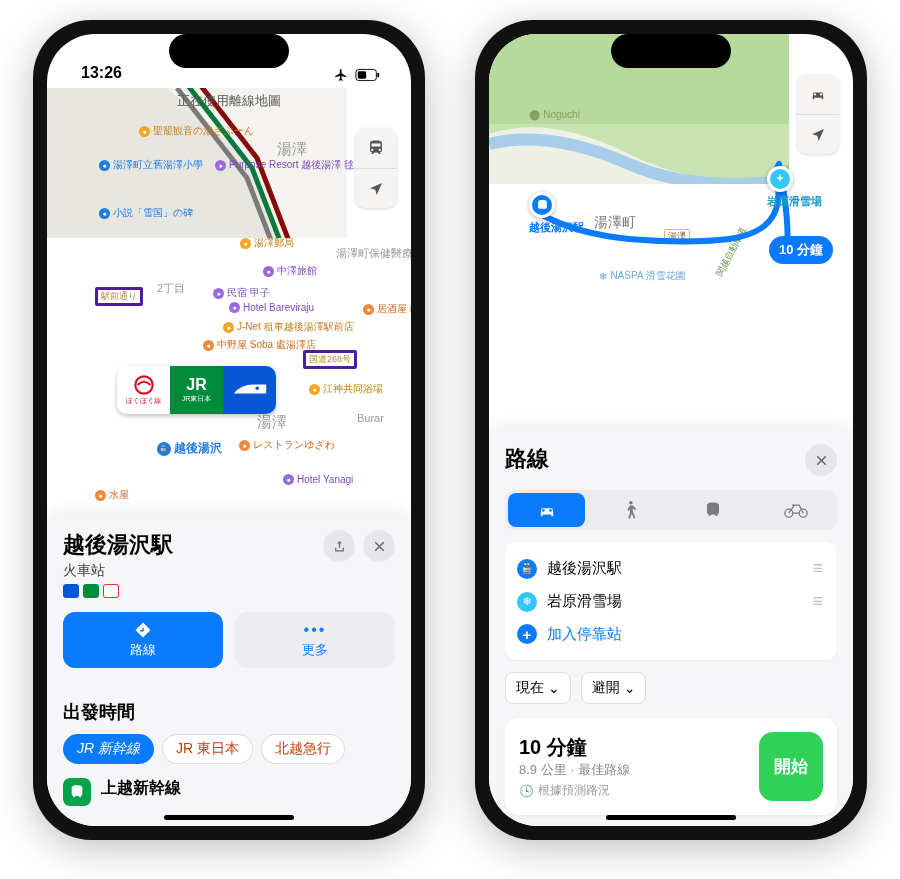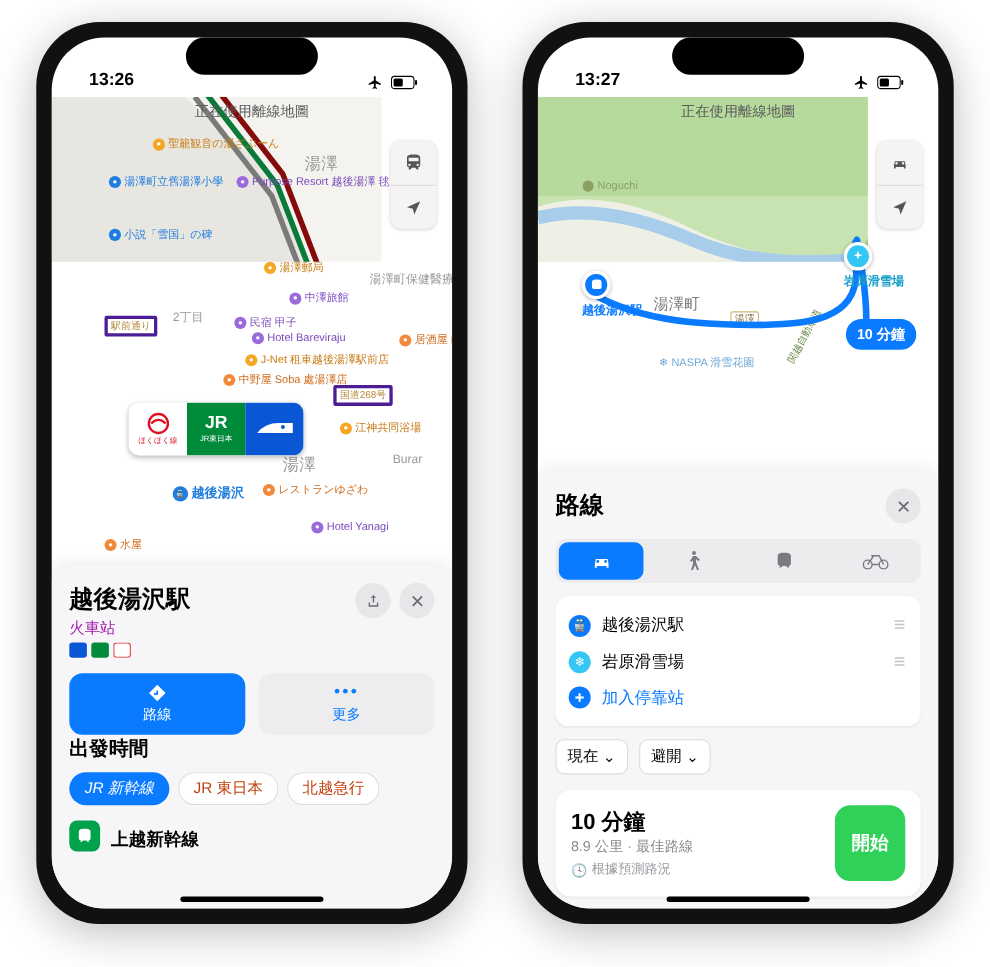--- a/index.html
+++ b/index.html
@@ -31,33 +31,33 @@
   .station-card { position:absolute; left:70px; top:278px; display:flex; border-radius:10px; overflow:hidden; box-shadow:0 2px 5px rgba(0,0,0,.25); z-index:12; }
   .station-card .seg { width:53px; height:48px; display:flex; flex-direction:column; align-items:center; justify-content:center; font-size:7px; color:#fff; }
   .station-card .seg.white{background:#fff;color:#d12;}
   .station-card .seg.green{background:#008b3a;}
   .station-card .seg.blue{background:#0a57d6;}
   
   .sheet { background:#f6f6f8; border-top-left-radius:14px; border-top-right-radius:14px; padding:16px 16px 22px; box-shadow:0 -2px 16px rgba(0,0,0,.08); position:relative; z-index:20; }
   .home-ind { position:absolute; bottom:6px; left:50%; transform:translateX(-50%); width:130px; height:5px; background:#000; border-radius:3px; }
   .title-row { display:flex; align-items:flex-start; justify-content:space-between; gap:8px; }
   .title-row h2 { font-size:22px; font-weight:700; }
-  .title-row .sub { font-size:14px; color:#a21caf; margin-top:2px;}
+  .title-row .sub { font-size:14px; color:#404040; margin-top:2px;}
   .round-btn { width:32px; height:32px; border-radius:50%; border:none; background:#e7e7ea; color:#6b6b70; display:flex; align-items:center; justify-content:center; cursor:pointer; font-size:15px; }
   .mini-icons { display:flex; gap:4px; margin-top:4px;}
   .mini-icons span{ width:16px; height:14px; border-radius:3px; display:inline-block;}
   .action-row { display:flex; gap:12px; margin-top:14px;}
   .action-row button{ flex:1; height:56px; border:none; border-radius:12px; display:flex; flex-direction:column; align-items:center; justify-content:center; gap:2px; font-size:13px; cursor:pointer;}
   .btn-primary{ background:#0a7bff; color:#fff;}
   .btn-secondary{ background:#ededf0; color:#0a7bff;}
-  .section-h { font-size:18px; font-weight:700; margin-top:0;}
+  .section-h { font-size:18px; font-weight:700; margin-top:32px;}
   .chip-row { display:flex; gap:8px; margin-top:10px;}
   .chip{ padding:6px 14px; border-radius:16px; font-size:14px; border:none; background:#fff; color:#c2410c; box-shadow:inset 0 0 0 1px #dcdce0; cursor:pointer; white-space:nowrap;}
   .chip.active{ background:#0a7bff; color:#fff; box-shadow:none;font-style:italic;}
-  .line-item { display:flex; align-items:flex-end; gap:10px; margin-top:14px;}
+  .line-item { display:flex; align-items:flex-start; gap:10px; margin-top:14px;}
   .line-badge{ width:28px; height:28px; border-radius:7px; background:#00a24a; display:flex; align-items:center; justify-content:center; color:#fff;}
   .line-item span{ font-size:16px; font-weight:600;}
   
   .sheet2 .mode-tabs{ display:flex; gap:6px; background:#ececef; border-radius:10px; padding:3px; margin-top:14px;}
   .sheet2 .mode-tabs button{ flex:1; height:34px; border:none; background:transparent; border-radius:8px; display:flex; align-items:center; justify-content:center; color:#7a7a80; cursor:pointer;}
   .sheet2 .mode-tabs button.active{ background:#0a7bff; color:#fff;}
   .sheet2 .stops{ background:#fff; border-radius:12px; margin-top:12px; padding:10px 12px; box-shadow:0 1px 2px rgba(0,0,0,.05);}
   .stop-row{ display:flex; align-items:center; gap:10px; padding:6px 0; font-size:15px;}
   .stop-dot{ width:20px; height:20px; border-radius:50%; display:flex; align-items:center; justify-content:center; color:#fff; font-size:11px;}
   .stop-dot.a{background:#0a7bff;} .stop-dot.b{background:#34c6f4;} .stop-dot.add{background:#0a7bff; font-size:15px; font-weight:700;}
@@ -277,33 +277,20 @@
         <span>上越新幹線</span>
       </div>
       <div class="home-ind"></div>
     </div>
   </div>
 </div>
 
 <div class="phone">
   <div class="notch"></div>
   <div class="screen">
-    <div class="statusbar">
-      <span>13:27</span>
-      <div class="status-icons">
-        <svg viewBox="0 0 24 24" width="16">
-            <path fill="#000" d="M21 16v-2l-8-5V3.5a1.5 1.5 0 0 0-3 0V9l-8 5v2l8-2.5V19l-2 1.5V22l3.5-1 3.5 1v-1.5L13 19v-5.5z"></path>
-          </svg>
-        <svg viewBox="0 0 28 14" width="26">
-            <rect x="1" y="1" width="22" height="12" rx="3" fill="none" stroke="#000" stroke-width="1"></rect>
-            <rect x="24" y="4.5" width="2" height="5" rx="1" fill="#000"></rect>
-            <rect x="3" y="3" width="9" height="8" rx="1.5" fill="#000"></rect>
-          </svg>
-      </div>
-    </div>
 
     <div class="maparea">
       <svg class="mapbg">
         <rect width="100%" height="100%" fill="#c7e3b1"></rect>
         <rect x="0" y="0" width="100%" height="90" fill="#b6d99c"></rect>
         <path d="M0 100 Q60 80 140 120 Q240 170 380 130 L380 290 L0 290 Z" fill="#eef0e5"></path>
         <path d="M0 205 Q100 185 180 200 Q260 215 380 180" stroke="#fff" stroke-width="9" fill="none"></path>
         <path d="M0 205 Q100 185 180 200 Q260 215 380 180" stroke="#f3cf62" stroke-width="5" fill="none"></path>
 
         <path d="M210 300 Q230 230 260 200 Q300 160 330 60" stroke="#9fd07a" stroke-width="10" fill="none"></path>

